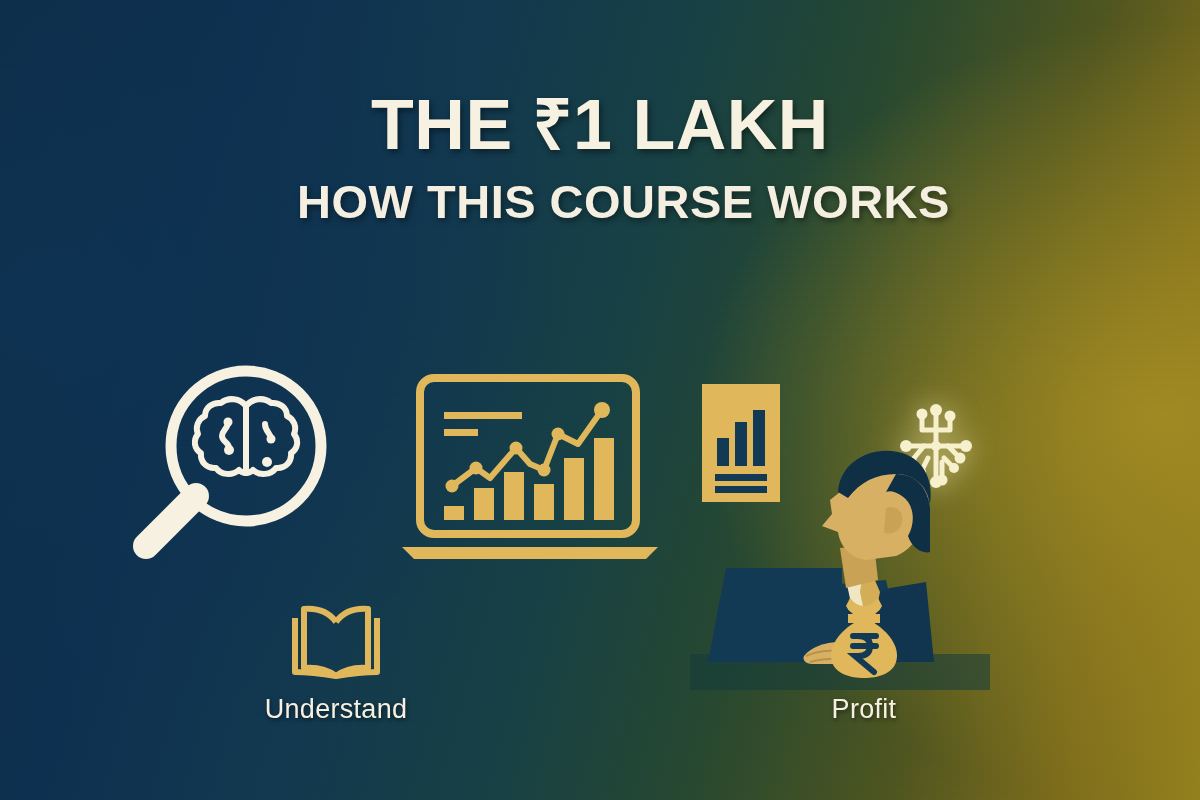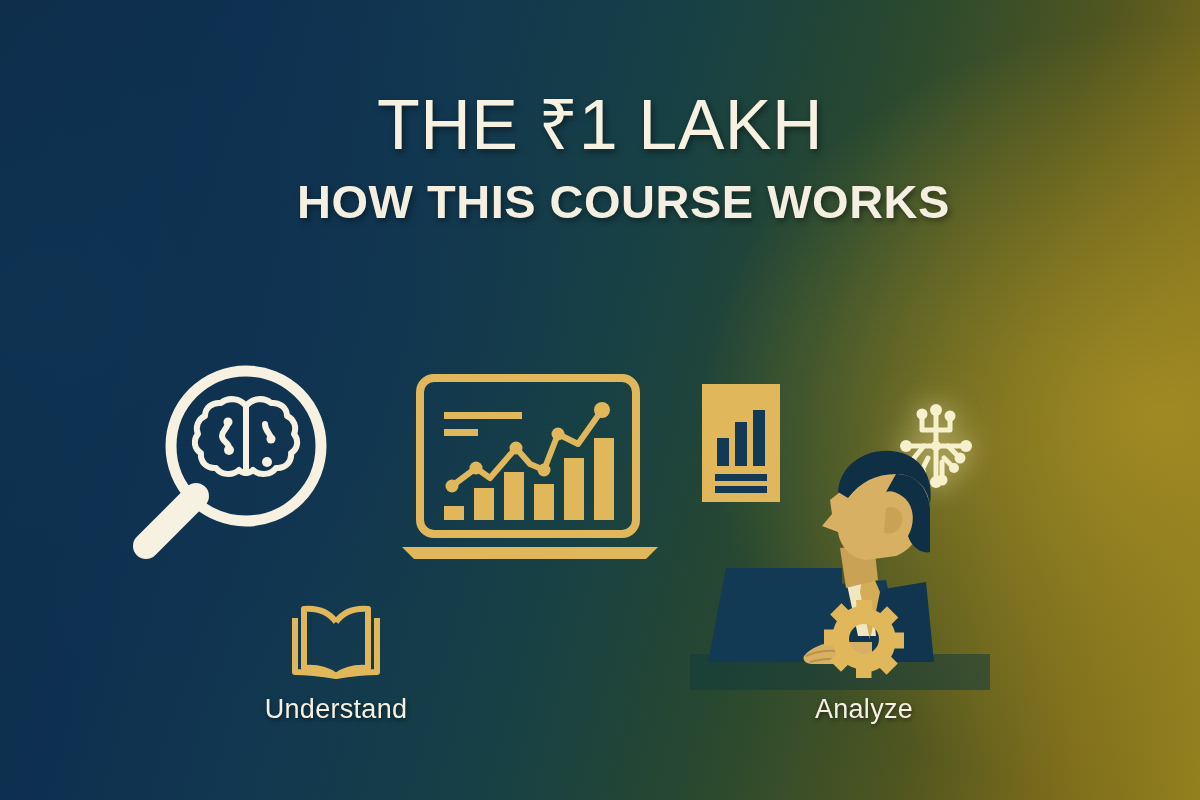--- a/index.html
+++ b/index.html
@@ -45,21 +45,21 @@
   .headline {
     position: absolute;
     left: 0;
     right: 0;
     top: 86px;
     text-align: center;
     z-index: 6;
   }
   .title-line {
     color: #f6f1e0;
-    font-weight: normal;
+    font-weight: bold;
     font-size: 70px;
     line-height: 1.12;
     letter-spacing: 0.5px;
     text-shadow: 2px 3px 6px rgba(0,0,0,.45);
     white-space: nowrap;
   }
   .subtitle-line {
     margin-top: 12px;
     color: #f4efe1;
     font-weight: bold;
@@ -266,35 +266,39 @@
           <g fill="none" stroke="#e0b75a" stroke-width="6" stroke-linejoin="round">
             <path d="M46 20 C38 9 26 6 14 7 L14 66 C26 65 38 68 46 74"></path>
             <path d="M46 20 C54 9 66 6 78 7 L78 66 C66 65 54 68 46 74"></path>
             <path d="M5 16 L5 70 C20 70 34 72 46 74 C58 72 72 70 87 70 L87 16"></path>
           </g>
         </svg>
       </div>
       <div class="step-label">Understand</div>
     </div>
 
+
+
+
     <div class="step">
       <div class="step-icon">
-        <svg width="82" height="82" viewBox="0 0 82 82" aria-hidden="true">
-          <path fill="#e0b75a" fill-rule="evenodd" d="
-            M33 2 h16 v9.4 a30 30 0 0 1 8.3 3.5 l6.7-6.7 11.3 11.3 -6.7 6.7
-            a30 30 0 0 1 3.5 8.3 H81 v16 h-9.4 a30 30 0 0 1-3.5 8.3 l6.7 6.7
-            -11.3 11.3 -6.7-6.7 a30 30 0 0 1-8.3 3.5 V80 H33 v-9.4
-            a30 30 0 0 1-8.3-3.5 l-6.7 6.7 -11.3-11.3 6.7-6.7
-            a30 30 0 0 1-3.5-8.3 H1 v-16 h9.4 a30 30 0 0 1 3.5-8.3
-            l-6.7-6.7 11.3-11.3 6.7 6.7 a30 30 0 0 1 8.3-3.5 Z
-            M41 26 a15 15 0 1 0 0 30 a15 15 0 0 0 0-30 Z"></path>
+        <svg width="80" height="88" viewBox="0 0 80 88" aria-hidden="true">
+
+          <path d="M26 6 q6 8 14 8 q8 0 14-8 l4 8 q-4 10 -18 10 q-14 0 -18-10 z" fill="#e0b75a"></path>
+          <rect x="24" y="22" width="32" height="9" fill="#e0b75a"></rect>
+
+          <path d="M30 31 C12 42 4 58 8 70 C12 82 26 86 40 86
+                   C54 86 68 82 72 70 C76 58 68 42 50 31 Z" fill="#e0b75a"></path>
+
+          <g stroke="#123a55" stroke-width="6" fill="none" stroke-linecap="round">
+            <path d="M29 44 H52"></path>
+            <path d="M29 54 H52"></path>
+            <path d="M34 44 q12 0 12 10 q0 10 -12 10 H31 l19 16"></path>
+          </g>
         </svg>
       </div>
-      <div class="step-label">Analyze</div>
+      <div class="step-label">Profit</div>
     </div>
-
-
-
 
   </div>
 
   <div id="grain"></div>
 </div>
 
 </body></html>

